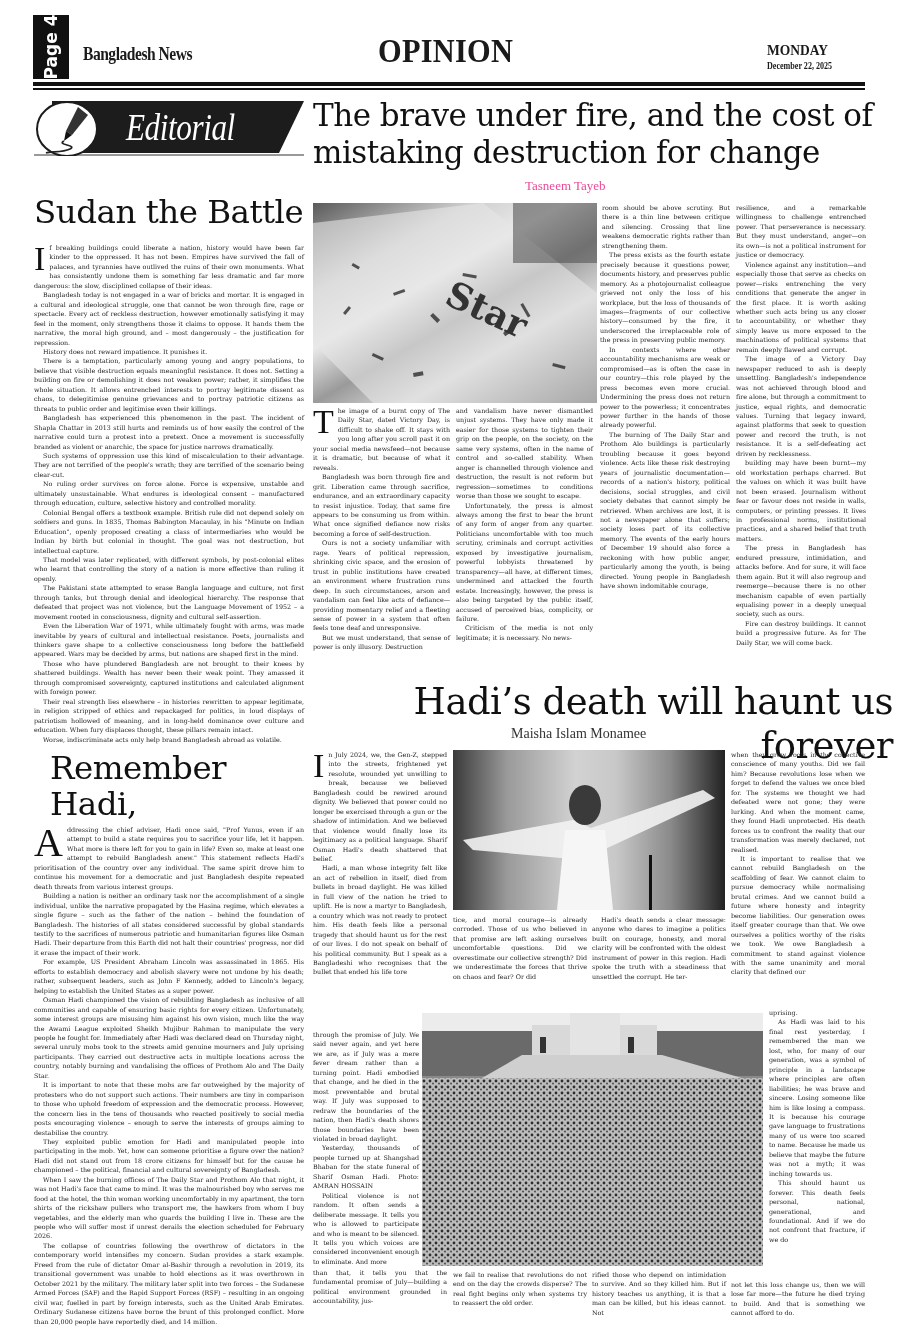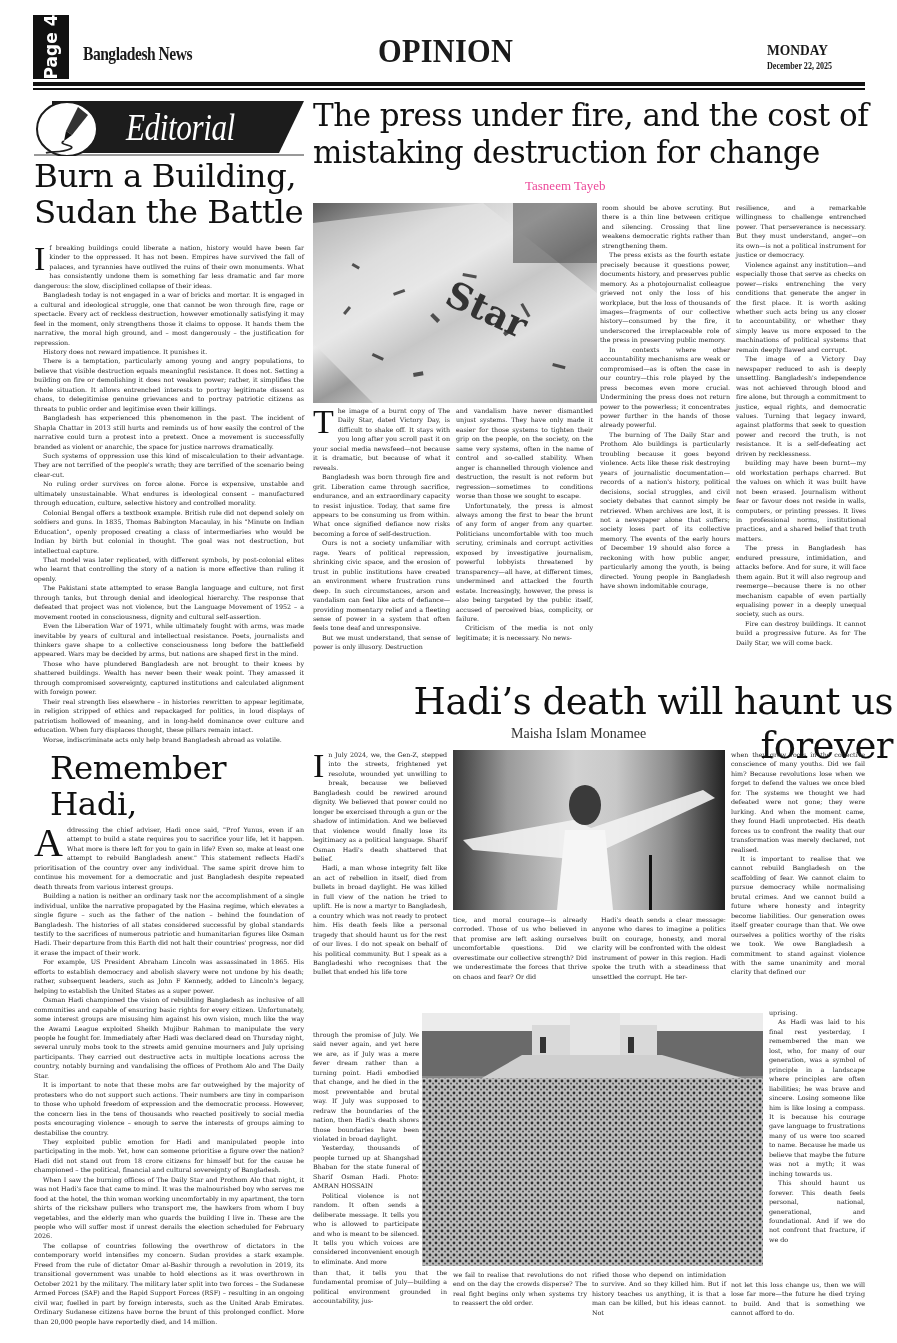--- a/index.html
+++ b/index.html
@@ -40,21 +40,21 @@
       <path d="M44 6 L54 14 L38 34 L32 30 Z" fill="#333"></path>
       <path d="M32 30 L38 34 L30 40 Z" fill="#111"></path>
       <path d="M30 40 C22 44 44 44 36 48 C28 52 16 50 12 52" stroke="#222" stroke-width="1.8" fill="none"></path>
     </svg>
   </div>
   <div style="position:absolute;left:92px;top:4px;color:#fff;font-family:'Liberation Serif',serif;font-style:italic;font-size:38px;letter-spacing:-0.5px;transform:scaleX(0.82);transform-origin:left top;">Editorial</div>
 </div>
 
 <div class="abs" style="left:34px;top:158px;width:270px;">
   <h1 class="head-serif" style="font-size:32.5px;line-height:36px;font-weight:normal;">
-    <span>Burn a Building,</span><br>
+    <br>
     <span>Sudan the Battle</span>
   </h1>
 </div>
 <div class="abs txt" style="left:34px;top:243px;width:270px;">
   <p class="first"><span class="drop" style="font-size:34px;">I</span><span>f breaking buildings could liberate a nation, history would have been far kinder to the oppressed. It has not been. Empires have survived the fall of palaces, and tyrannies have outlived the ruins of their own monuments. What has consistently undone them is something far less dramatic and far more dangerous: the slow, disciplined collapse of their ideas.</span></p>
   <p>Bangladesh today is not engaged in a war of bricks and mortar. It is engaged in a cultural and ideological struggle, one that cannot be won through fire, rage or spectacle. Every act of reckless destruction, however emotionally satisfying it may feel in the moment, only strengthens those it claims to oppose. It hands them the narrative, the moral high ground, and – most dangerously – the justification for repression.</p>
   <p>History does not reward impatience. It punishes it.</p>
   <p>There is a temptation, particularly among young and angry populations, to believe that visible destruction equals meaningful resistance. It does not. Setting a building on fire or demolishing it does not weaken power; rather, it simplifies the whole situation. It allows entrenched interests to portray legitimate dissent as chaos, to delegitimise genuine grievances and to portray patriotic citizens as threats to public order and legitimise even their killings.</p>
   <p>Bangladesh has experienced this phenomenon in the past. The incident of Shapla Chattar in 2013 still hurts and reminds us of how easily the control of the narrative could turn a protest into a pretext. Once a movement is successfully branded as violent or anarchic, the space for justice narrows dramatically.</p>
   <p>Such systems of oppression use this kind of miscalculation to their advantage. They are not terrified of the people's wrath; they are terrified of the scenario being clear-cut.</p>
@@ -78,21 +78,21 @@
   <p>Building a nation is neither an ordinary task nor the accomplishment of a single individual, unlike the narrative propagated by the Hasina regime, which elevates a single figure – such as the father of the nation – behind the foundation of Bangladesh. The histories of all states considered successful by global standards testify to the sacrifices of numerous patriotic and humanitarian figures like Osman Hadi. Their departure from this Earth did not halt their countries' progress, nor did it erase the impact of their work.</p>
   <p>For example, US President Abraham Lincoln was assassinated in 1865. His efforts to establish democracy and abolish slavery were not undone by his death; rather, subsequent leaders, such as John F Kennedy, added to Lincoln's legacy, helping to establish the United States as a super power.</p>
   <p>Osman Hadi championed the vision of rebuilding Bangladesh as inclusive of all communities and capable of ensuring basic rights for every citizen. Unfortunately, some interest groups are misusing him against his own vision, much like the way the Awami League exploited Sheikh Mujibur Rahman to manipulate the very people he fought for. Immediately after Hadi was declared dead on Thursday night, several unruly mobs took to the streets amid genuine mourners and July uprising participants. They carried out destructive acts in multiple locations across the country, notably burning and vandalising the offices of Prothom Alo and The Daily Star.</p>
   <p>It is important to note that these mobs are far outweighed by the majority of protesters who do not support such actions. Their numbers are tiny in comparison to those who uphold freedom of expression and the democratic process. However, the concern lies in the tens of thousands who reacted positively to social media posts encouraging violence – enough to serve the interests of groups aiming to destabilise the country.</p>
   <p>They exploited public emotion for Hadi and manipulated people into participating in the mob. Yet, how can someone prioritise a figure over the nation? Hadi did not stand out from 18 crore citizens for himself but for the cause he championed – the political, financial and cultural sovereignty of Bangladesh.</p>
   <p>When I saw the burning offices of The Daily Star and Prothom Alo that night, it was not Hadi's face that came to mind. It was the malnourished boy who serves me food at the hotel, the thin woman working uncomfortably in my apartment, the torn shirts of the rickshaw pullers who transport me, the hawkers from whom I buy vegetables, and the elderly man who guards the building I live in. These are the people who will suffer most if unrest derails the election scheduled for February 2026.</p>
   <p>The collapse of countries following the overthrow of dictators in the contemporary world intensifies my concern. Sudan provides a stark example. Freed from the rule of dictator Omar al-Bashir through a revolution in 2019, its transitional government was unable to hold elections as it was overthrown in October 2021 by the military. The military later split into two forces – the Sudanese Armed Forces (SAF) and the Rapid Support Forces (RSF) – resulting in an ongoing civil war, fuelled in part by foreign interests, such as the United Arab Emirates. Ordinary Sudanese citizens have borne the brunt of this prolonged conflict. More than 20,000 people have reportedly died, and 14 million.</p>
 </div>
 
 <h1 class="abs head-serif" style="left:313px;top:97px;width:580px;font-size:31px;line-height:37px;font-weight:normal;">
-  <span>The press under fire, and the cost of</span><br>
+  <span>The brave under fire, and the cost of</span><br>
   <span>mistaking destruction for change</span>
 </h1>
 <div class="abs" style="left:525px;top:178px;font-family:'Liberation Serif',serif;font-size:13px;color:#ec4899;">Tasneem Tayeb</div>
 
 <div class="abs photo" style="left:313px;top:203px;width:284px;height:200px;background:linear-gradient(150deg,#5a5a5a 0%,#cfcfcf 25%,#eaeaea 40%,#9a9a9a 55%,#d8d8d8 70%,#4a4a4a 100%);">
   <svg width="284" height="200" viewBox="0 0 284 200" aria-label="Burnt copy of The Daily Star newspaper">
     <polygon points="0,20 170,0 284,90 284,200 60,200 0,140" fill="#e6e6e6" opacity="0.6"></polygon>
     <g fill="#222" opacity="0.75">
       <rect x="40" y="60" width="8" height="3" transform="rotate(30 40 60)"></rect>
         <rect x="80" y="90" width="12" height="3" transform="rotate(-20 80 90)"></rect>

